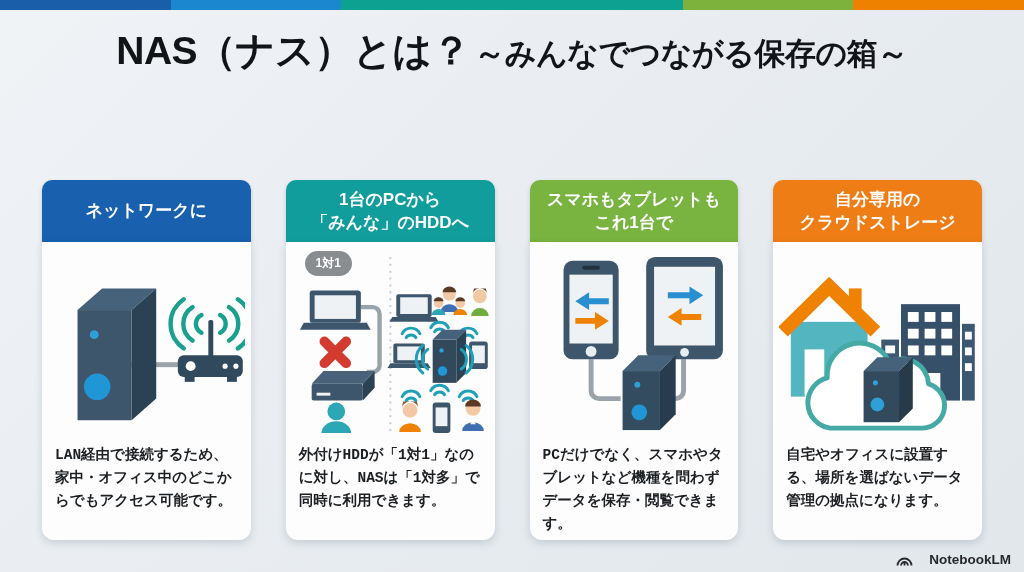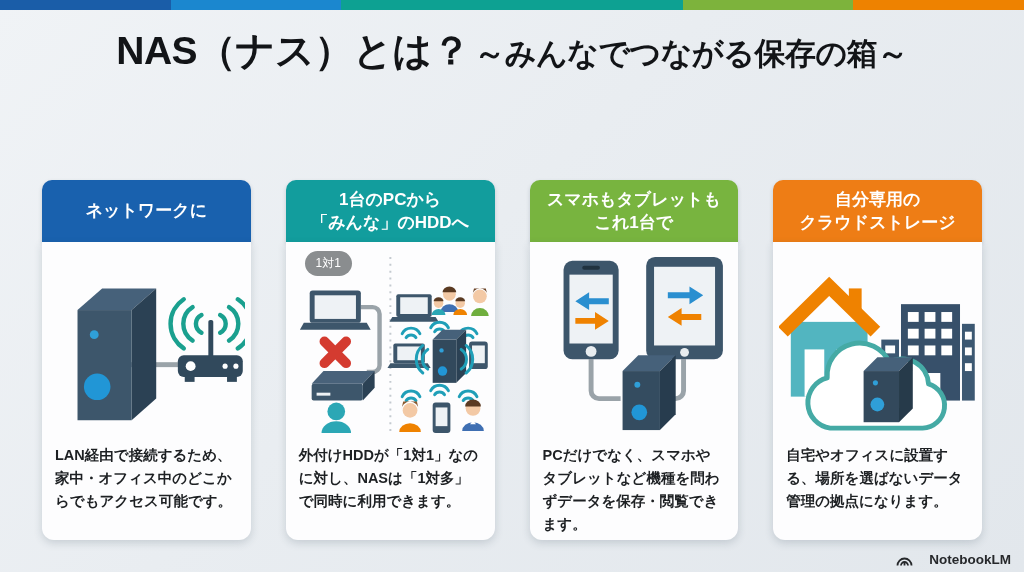--- a/index.html
+++ b/index.html
@@ -32,24 +32,24 @@
   }
   .card-body{
     background:#fdfdfe; border-radius:0 0 12px 12px; height:298px;
     box-shadow:0 3px 8px rgba(40,60,80,.18); position:relative;
     display:flex; flex-direction:column;
   }
   .illus{ height:200px; position:relative; padding:4px 6px 0 6px; }
   .illus svg{ width:100%; height:100%; display:block; }
   .caption{
     padding:2px 13px 0 13px; font-size:14.5px; font-weight:bold;
-    color:#1d2023; line-height:1.58; text-align:left;
+    color:#1d2023; line-height:1.58; text-align:left;font-family:Liberation Mono, monospace;
   }
   
-  .pill{ position:absolute; color:#fff; font-weight:normal; font-size:12px;
+  .pill{ position:absolute; color:#fff; font-weight:bold; font-size:12px;
          padding:4px 11px; border-radius:14px; white-space:nowrap; }
   .pill-left{ left:9%; top:9px; }
   .pill-right{ right:1%; top:8px; }
   
   .footer-logo{ position:absolute; right:13px; bottom:5px; display:flex;
                 align-items:center; gap:16px; color:#26282b; font-size:13.5px; font-weight:bold; }
   .footer-logo svg{ display:block; }
 </style>
 </head>
 <body>

